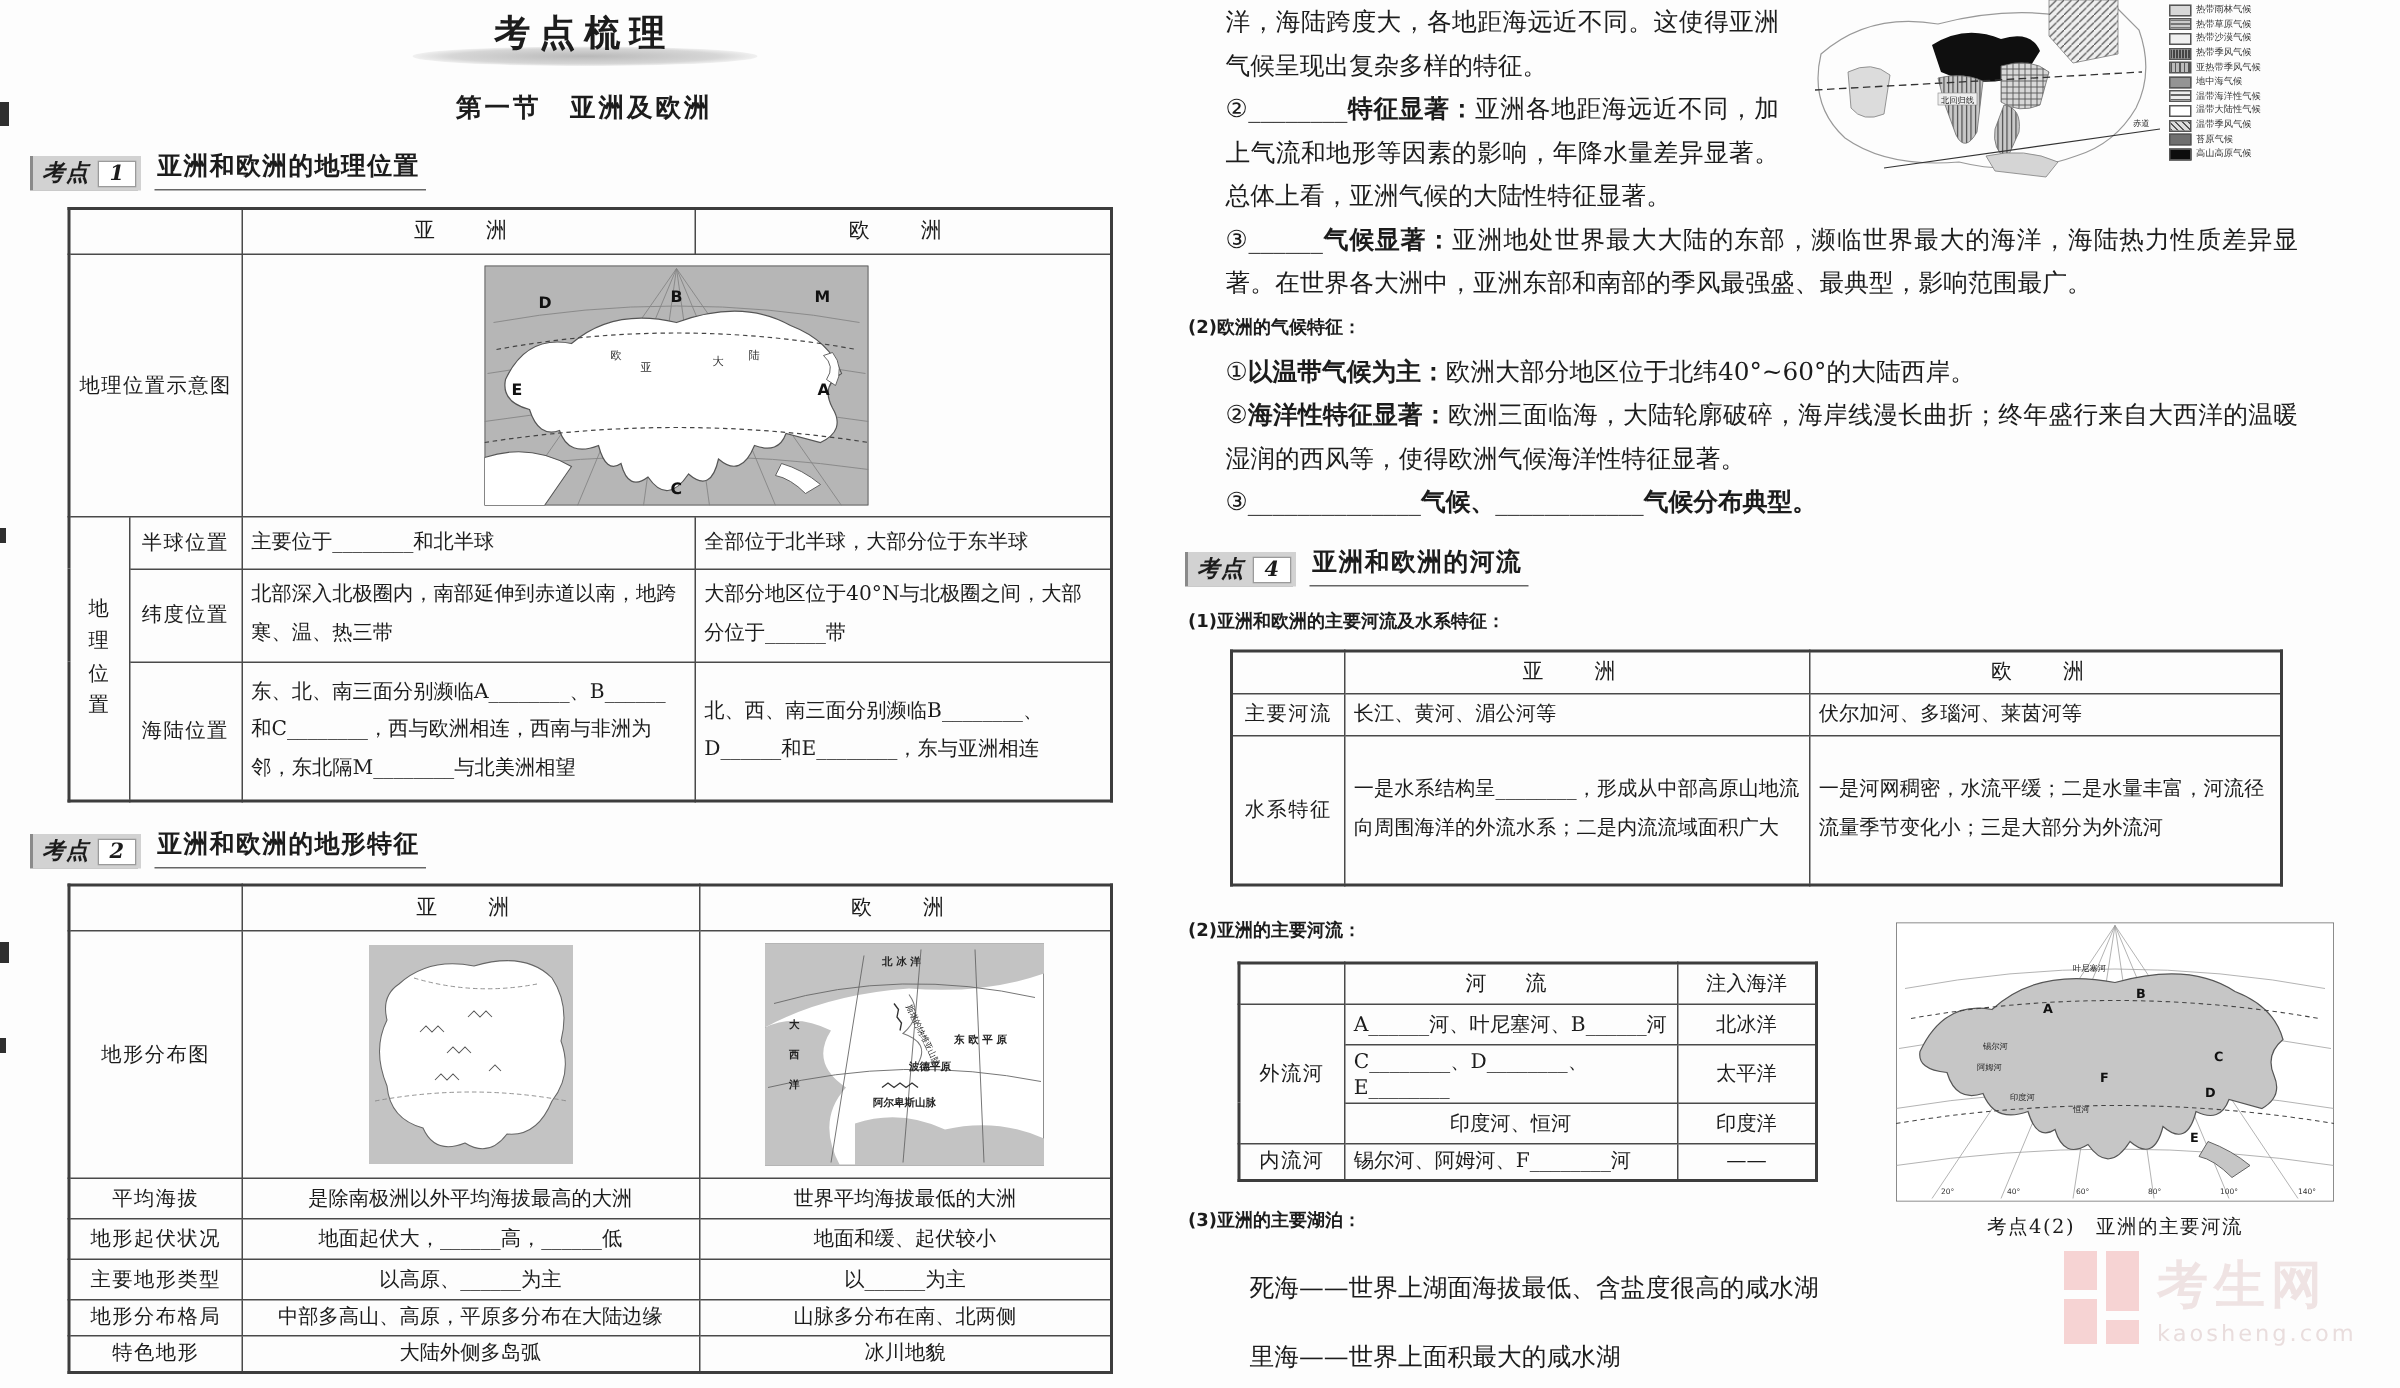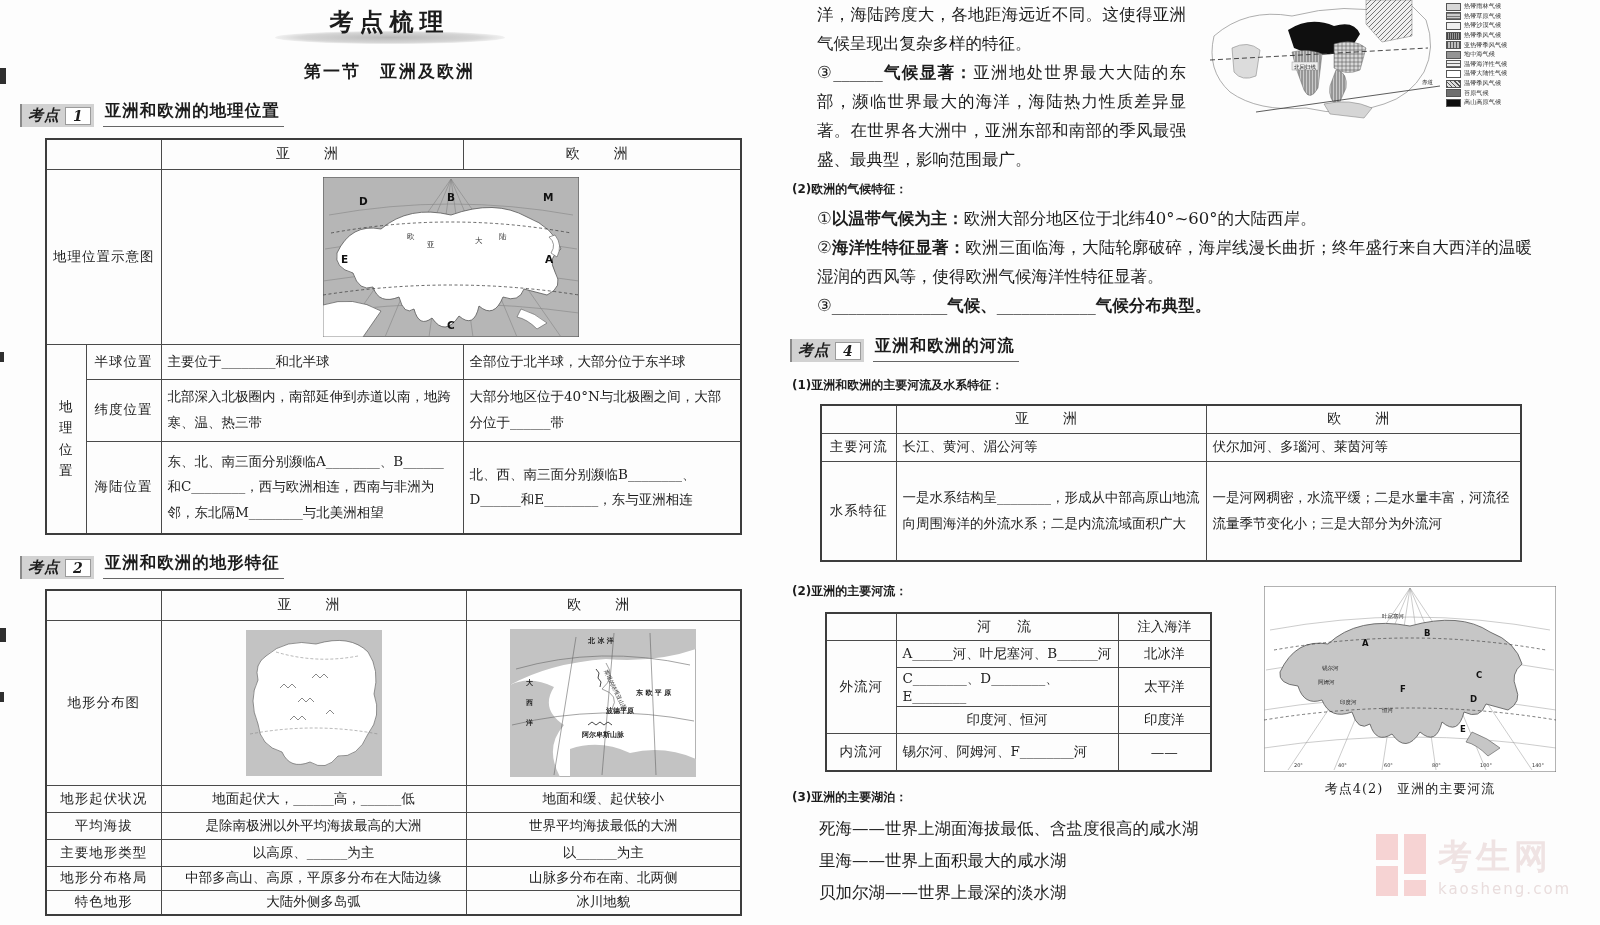--- a/index.html
+++ b/index.html
@@ -71,21 +71,21 @@
   .sw-6{background:#949494}
   .sw-7{background:repeating-linear-gradient(0deg,#666 0 1px,#eee 1px 3px)}
   .sw-8{background:#fff}
   .sw-9{background:repeating-linear-gradient(45deg,#555 0 1px,#ddd 1px 3px)}
   .sw-10{background:#6f6f6f}
   .sw-11{background:#0d0d0d}
 
   .rivers-wrap{position:relative;margin-top:14px;}
   .rivers-fig{position:absolute;left:468px;top:10px;width:300px;text-align:center;}
   .lakes p{padding-left:25px;font-size:16.5px;line-height:30px;
-    font-family:"DejaVu Serif","Liberation Serif",serif;margin:2px;}
+    font-family:"DejaVu Serif","Liberation Serif",serif;margin:16px;}
 
   
   .watermark{position:absolute;left:1376px;top:834px;display:flex;align-items:flex-start;}
   .wm-logo{position:relative;width:52px;height:62px;flex:none;}
   .wm-logo div{position:absolute;background:#f6d3d3;}
   .wm-a{left:0;top:0;width:22px;height:26px;}
   .wm-b{left:0;top:32px;width:22px;height:30px;}
   .wm-c{left:28px;top:0;width:22px;height:40px;}
   .wm-d{left:28px;top:46px;width:22px;height:16px;}
   .wm-text{margin-left:10px;}
@@ -263,28 +263,28 @@
             <text x="16" y="96">洋</text>
             <text x="126" y="66">东 欧 平 原</text>
             <text x="96" y="84">波德平原</text>
             <text x="72" y="108">阿尔卑斯山脉</text>
           </g>
           <text font-size="5.5" fill="#222" transform="rotate(64 94 42)" x="94" y="42">斯堪的纳维亚山脉</text>
         </svg>
       </td>
     </tr>
     <tr style="height:27px">
+      <td class="lbl">平均海拔</td>
+      <td class="c">是除南极洲以外平均海拔最高的大洲</td>
+      <td class="c">世界平均海拔最低的大洲</td>
+    </tr>
+    <tr style="height:27px">
       <td class="lbl">地形起伏状况</td>
       <td class="c">地面起伏大，______高，______低</td>
       <td class="c">地面和缓、起伏较小</td>
-    </tr>
-    <tr style="height:27px">
-      <td class="lbl">平均海拔</td>
-      <td class="c">是除南极洲以外平均海拔最高的大洲</td>
-      <td class="c">世界平均海拔最低的大洲</td>
     </tr>
     <tr style="height:27px">
       <td class="lbl">主要地形类型</td>
       <td class="c">以高原、______为主</td>
       <td class="c">以______为主</td>
     </tr>
     <tr style="height:24px">
       <td class="lbl">地形分布格局</td>
       <td class="c">中部多高山、高原，平原多分布在大陆边缘</td>
       <td class="c">山脉多分布在南、北两侧</td>
@@ -376,20 +376,21 @@
           </li>
         <li>
             <span class="swatch sw-11"></span>
             <span class="lg-txt">高山高原气候</span>
           </li>
       </ul>
     </div>
   </div>
 
   <p class="body-p"><span>洋，海陆跨度大，各地距海远近不同。这使得亚洲气候呈现出复杂多样的特征。</span></p>
+  <p class="body-p"><span>②________</span><b>特征显著：</b><span>亚洲各地距海远近不同，加上气流和地形等因素的影响，年降水量差异显著。总体上看，亚洲气候的大陆性特征显著。</span></p>
   <p class="body-p"><span>③______</span><b>气候显著：</b><span>亚洲地处世界最大大陆的东部，濒临世界最大的海洋，海陆热力性质差异显著。在世界各大洲中，亚洲东部和南部的季风最强盛、最典型，影响范围最广。</span></p>
   <p class="lead-h">(2)欧洲的气候特征：</p>
   <p class="body-p"><span>①</span><b>以温带气候为主：</b><span>欧洲大部分地区位于北纬40°~60°的大陆西岸。</span></p>
   <p class="body-p"><span>②</span><b>海洋性特征显著：</b><span>欧洲三面临海，大陆轮廓破碎，海岸线漫长曲折；终年盛行来自大西洋的温暖湿润的西风等，使得欧洲气候海洋性特征显著。</span></p>
   <p class="body-p"><span>③______________</span><b>气候、</b><span>____________</span><b>气候分布典型。</b></p>
 
   <div class="kd-head" style="clear:both;margin-top:15px;">
     <span class="kd-badge">
       <span class="bl">考点</span>
       <span class="bn">4</span>
@@ -445,21 +446,21 @@
         <td class="c">北冰洋</td>
       </tr>
       <tr style="height:27px">
         <td>C________、D________、E________</td>
         <td class="c">太平洋</td>
       </tr>
       <tr style="height:27px">
         <td class="c">印度河、恒河</td>
         <td class="c">印度洋</td>
       </tr>
-      <tr style="height:38px">
+      <tr style="height:25px">
         <td class="lbl">内流河</td>
         <td>锡尔河、阿姆河、F________河</td>
         <td class="c">——</td>
       </tr>
     </tbody>
       </table>
 
     <p class="lead-h" style="margin-top:10px;">(3)亚洲的主要湖泊：</p>
     <div class="lakes">
       <p>死海——世界上湖面海拔最低、含盐度很高的咸水湖</p>

